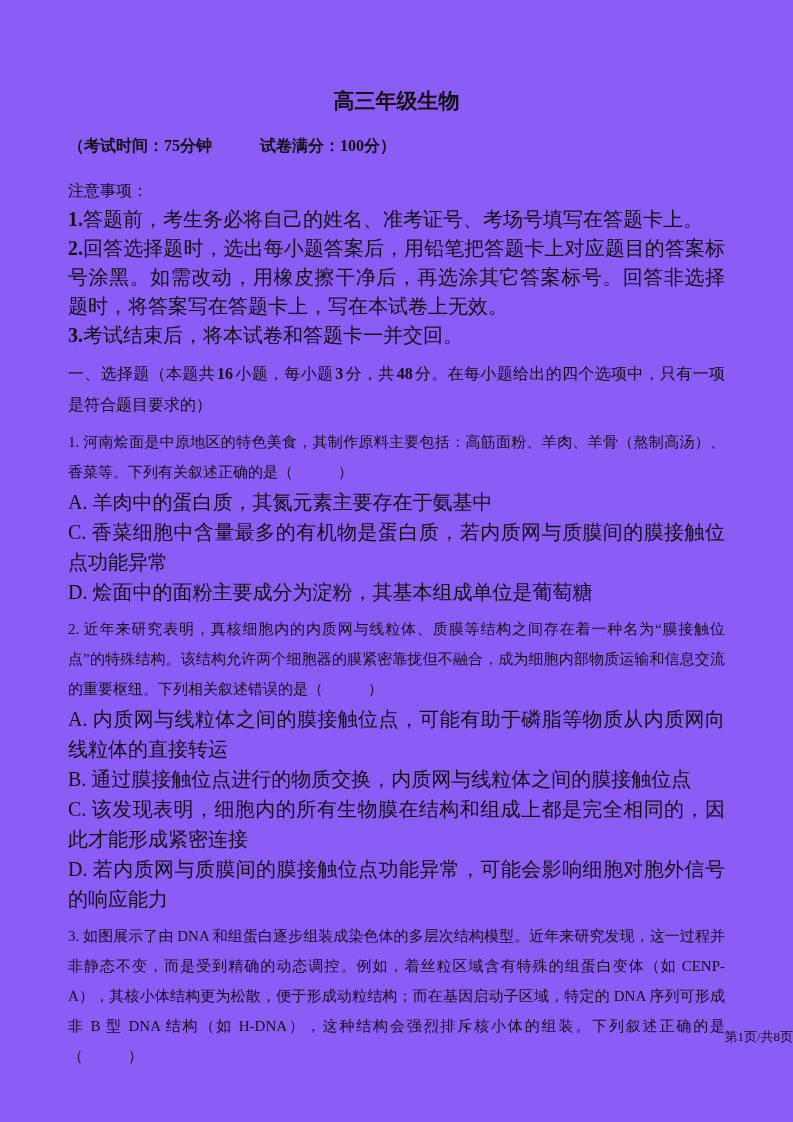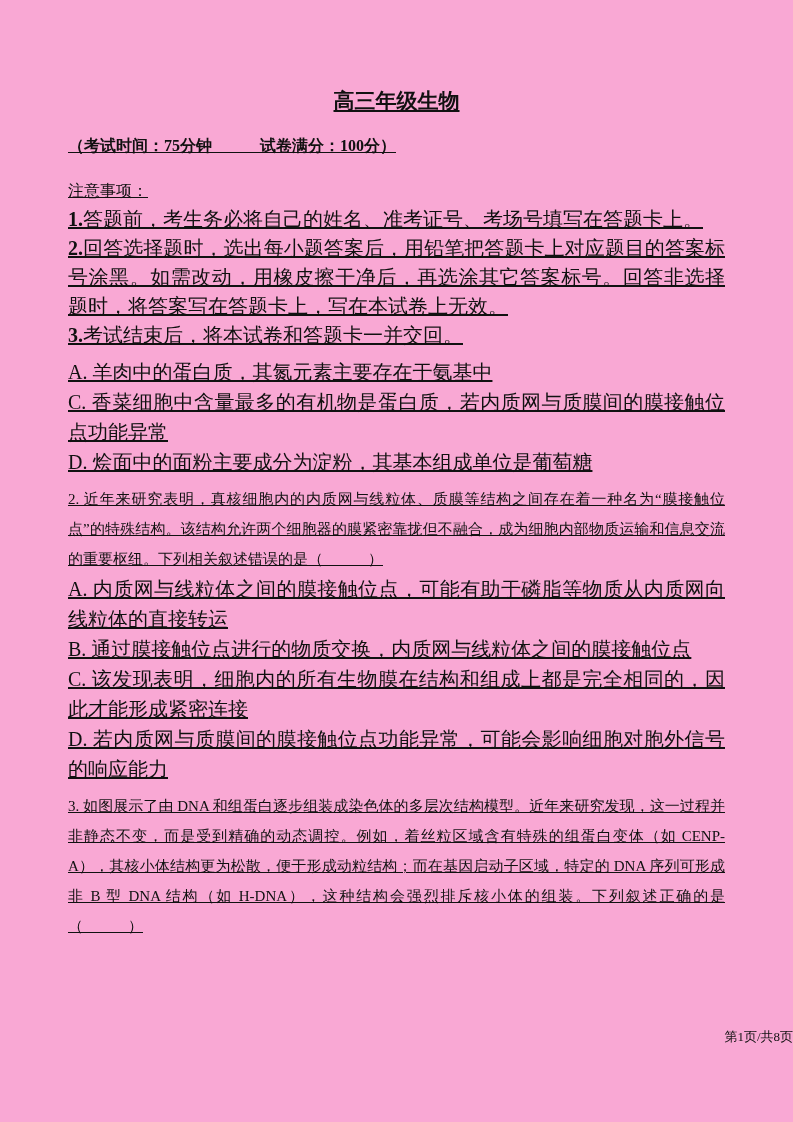--- a/index.html
+++ b/index.html
@@ -7,25 +7,24 @@
     padding: 0;
     background: #ffffff;
   }
   .page {
     position: relative;
     width: 793px;
     height: 1122px;
     margin: 0 auto;
     box-sizing: border-box;
     padding: 86px 68px 40px 68px;
-    background: #f9a8d4;
+    background: #8b5cf6;
     color: #111111;
     font-family: "Liberation Serif", "DejaVu Serif", serif;
     overflow: hidden;
-    text-decoration: underline;
   }
   .title {
     margin: 0;
     font-size: 21px;
     font-weight: bold;
     text-align: center;
     line-height: 30px;
   }
   .subtitle {
     margin-top: 16px;
@@ -93,23 +92,25 @@
   <div class="subtitle">（考试时间：75分钟　　　试卷满分：100分）</div>
 
   <div class="notice-heading">注意事项：</div>
 
   <div id="notices">
       <p class="notice"><b>1.</b>答题前，考生务必将自己的姓名、准考证号、考场号填写在答题卡上。</p>
       <p class="notice"><b>2.</b>回答选择题时，选出每小题答案后，用铅笔把答题卡上对应题目的答案标号涂黑。如需改动，用橡皮擦干净后，再选涂其它答案标号。回答非选择题时，将答案写在答题卡上，写在本试卷上无效。</p>
       <p class="notice"><b>3.</b>考试结束后，将本试卷和答题卡一并交回。</p>
     </div>
 
+  <div id="section-heading" class="section-heading"><span>一、选择题（本题共</span><b>16</b><span>小题，每小题</span><b>3</b><span>分，共</span><b>48</b><span>分。在每小题给出的四个选项中，只有一项是符合题目要求的）</span></div>
 
   <div id="questions">
       <div class="question">
+        <p class="stem">1. 河南烩面是中原地区的特色美食，其制作原料主要包括：高筋面粉、羊肉、羊骨（熬制高汤）、香菜等。下列有关叙述正确的是（　　　）</p>
         <p class="option">A. 羊肉中的蛋白质，其氮元素主要存在于氨基中</p>
         <p class="option">C. 香菜细胞中含量最多的有机物是蛋白质，若内质网与质膜间的膜接触位点功能异常</p>
         <p class="option">D. 烩面中的面粉主要成分为淀粉，其基本组成单位是葡萄糖</p>
       </div>
       <div class="question">
         <p class="stem">2. 近年来研究表明，真核细胞内的内质网与线粒体、质膜等结构之间存在着一种名为“膜接触位点”的特殊结构。该结构允许两个细胞器的膜紧密靠拢但不融合，成为细胞内部物质运输和信息交流的重要枢纽。下列相关叙述错误的是（　　　）</p>
         <p class="option">A. 内质网与线粒体之间的膜接触位点，可能有助于磷脂等物质从内质网向线粒体的直接转运</p>
         <p class="option">B. 通过膜接触位点进行的物质交换，内质网与线粒体之间的膜接触位点</p>
         <p class="option">C. 该发现表明，细胞内的所有生物膜在结构和组成上都是完全相同的，因此才能形成紧密连接</p>
         <p class="option">D. 若内质网与质膜间的膜接触位点功能异常，可能会影响细胞对胞外信号的响应能力</p>

